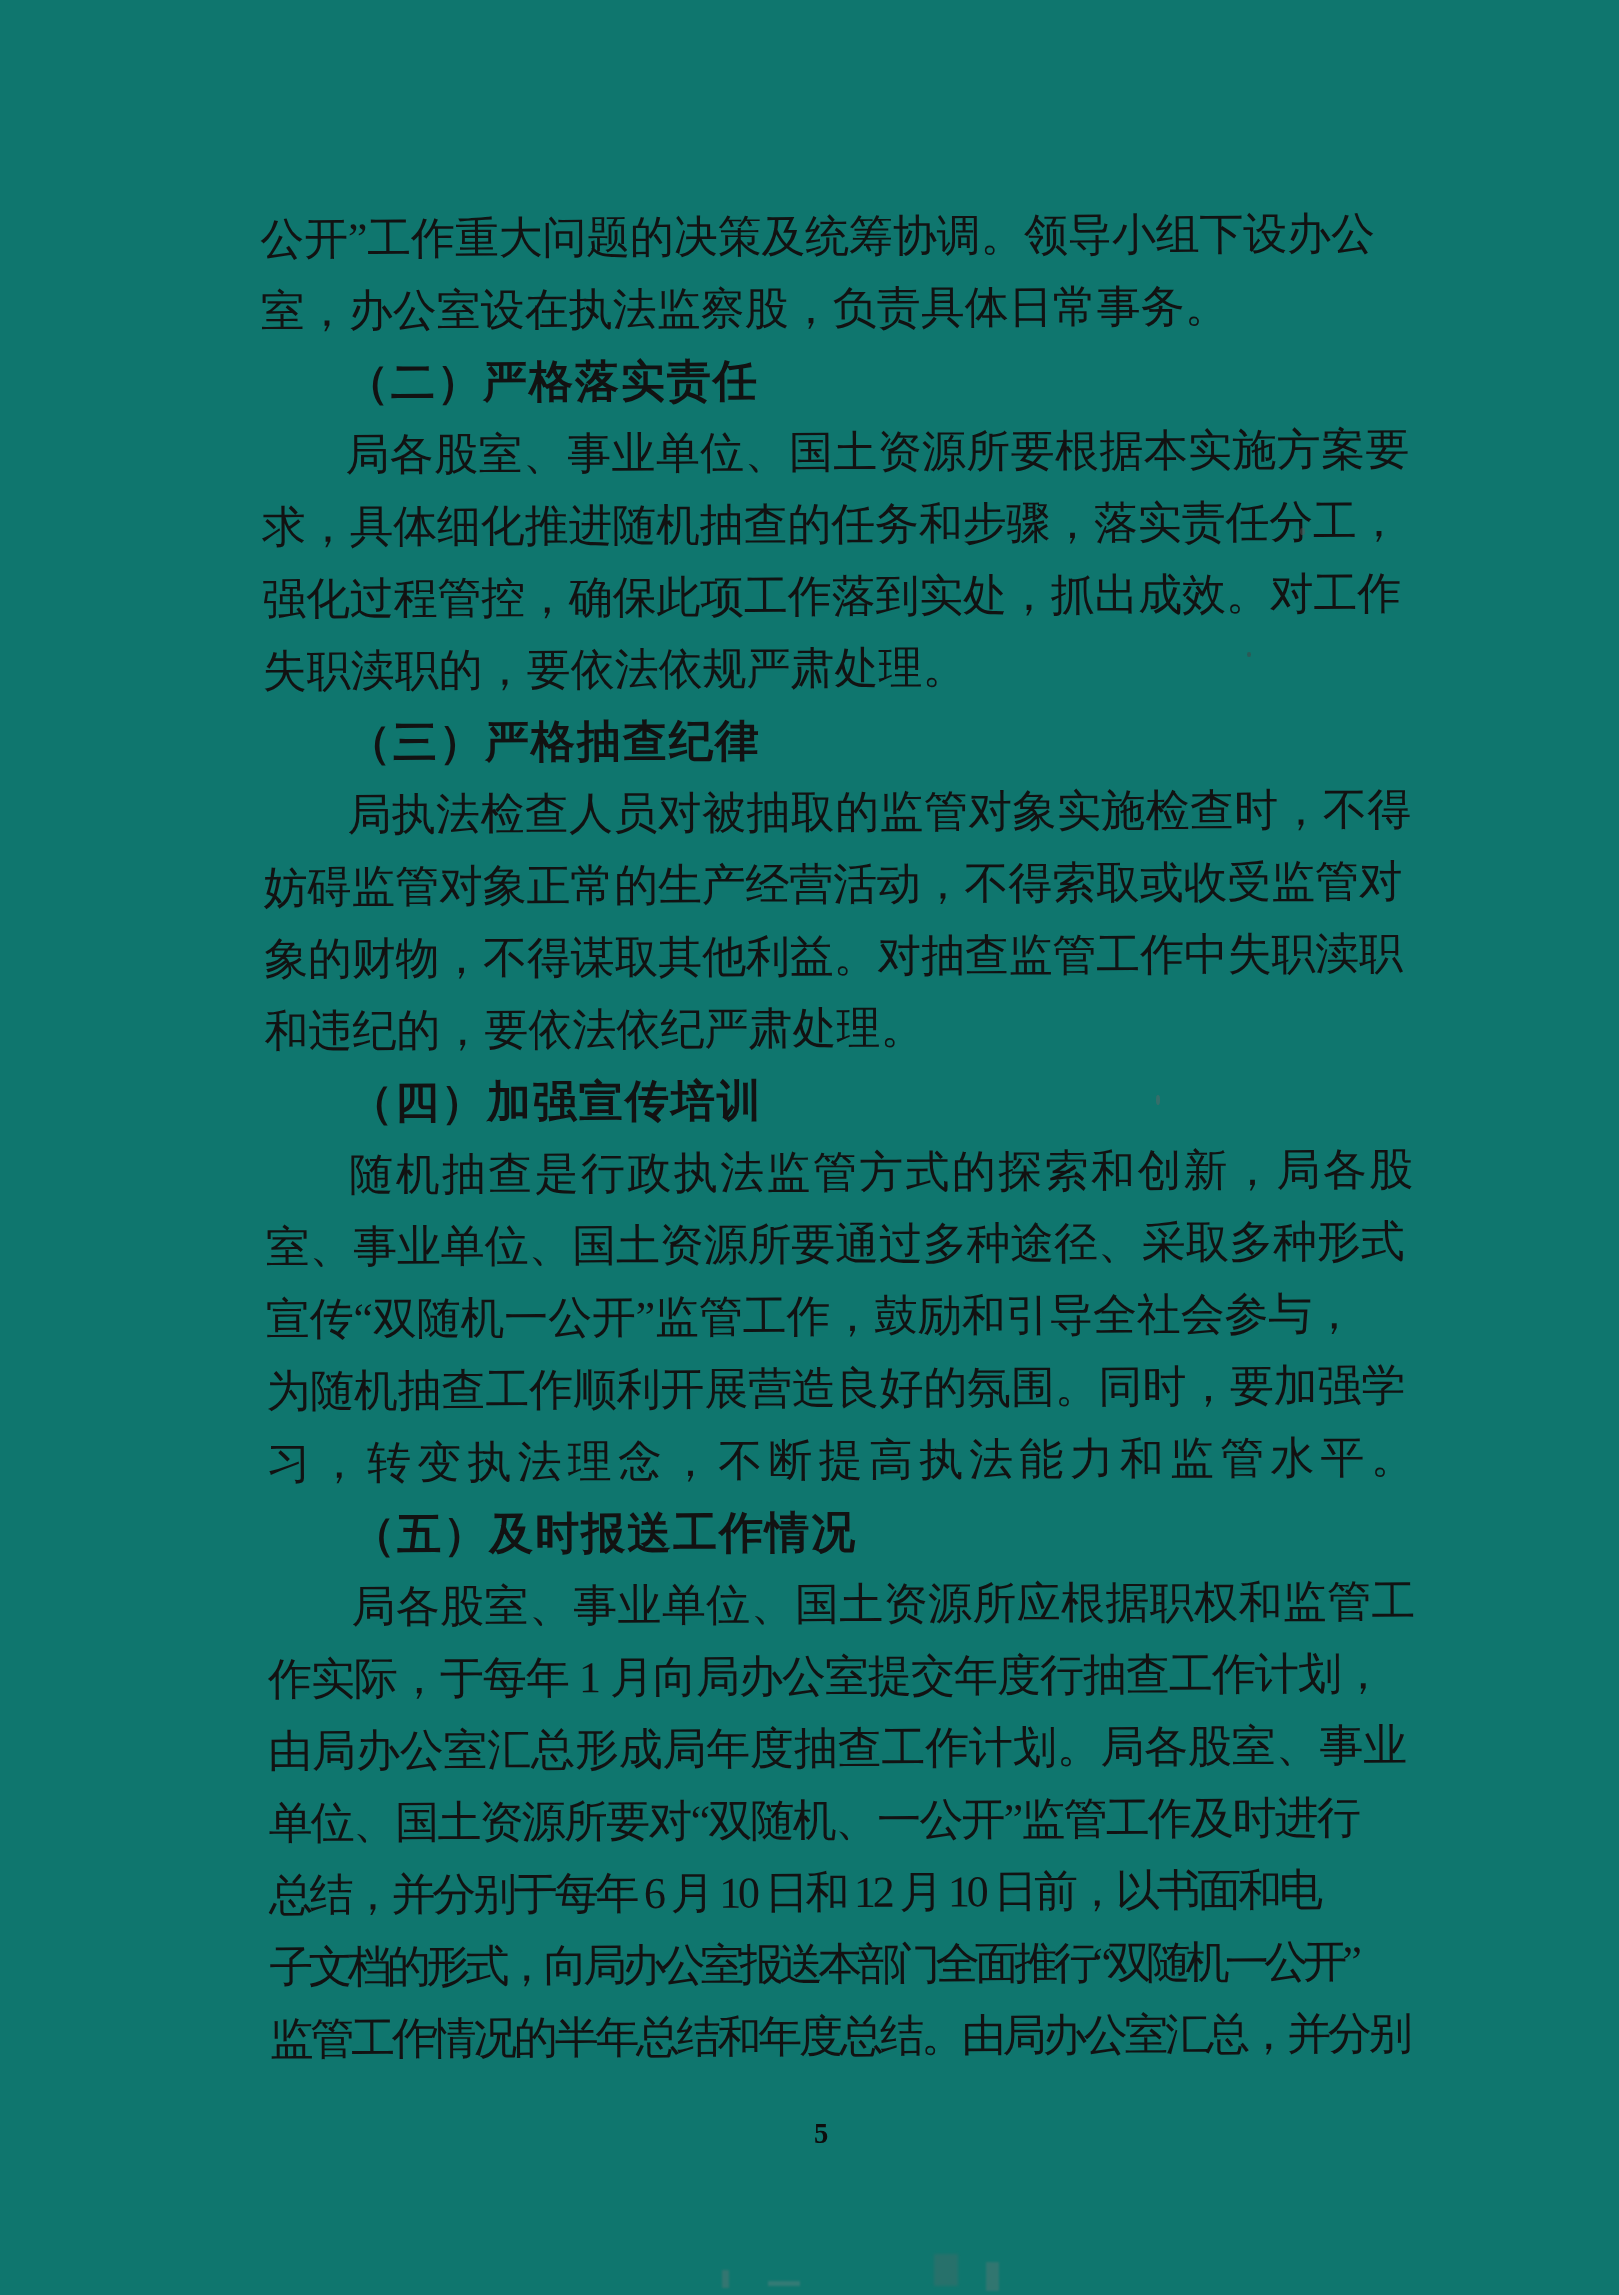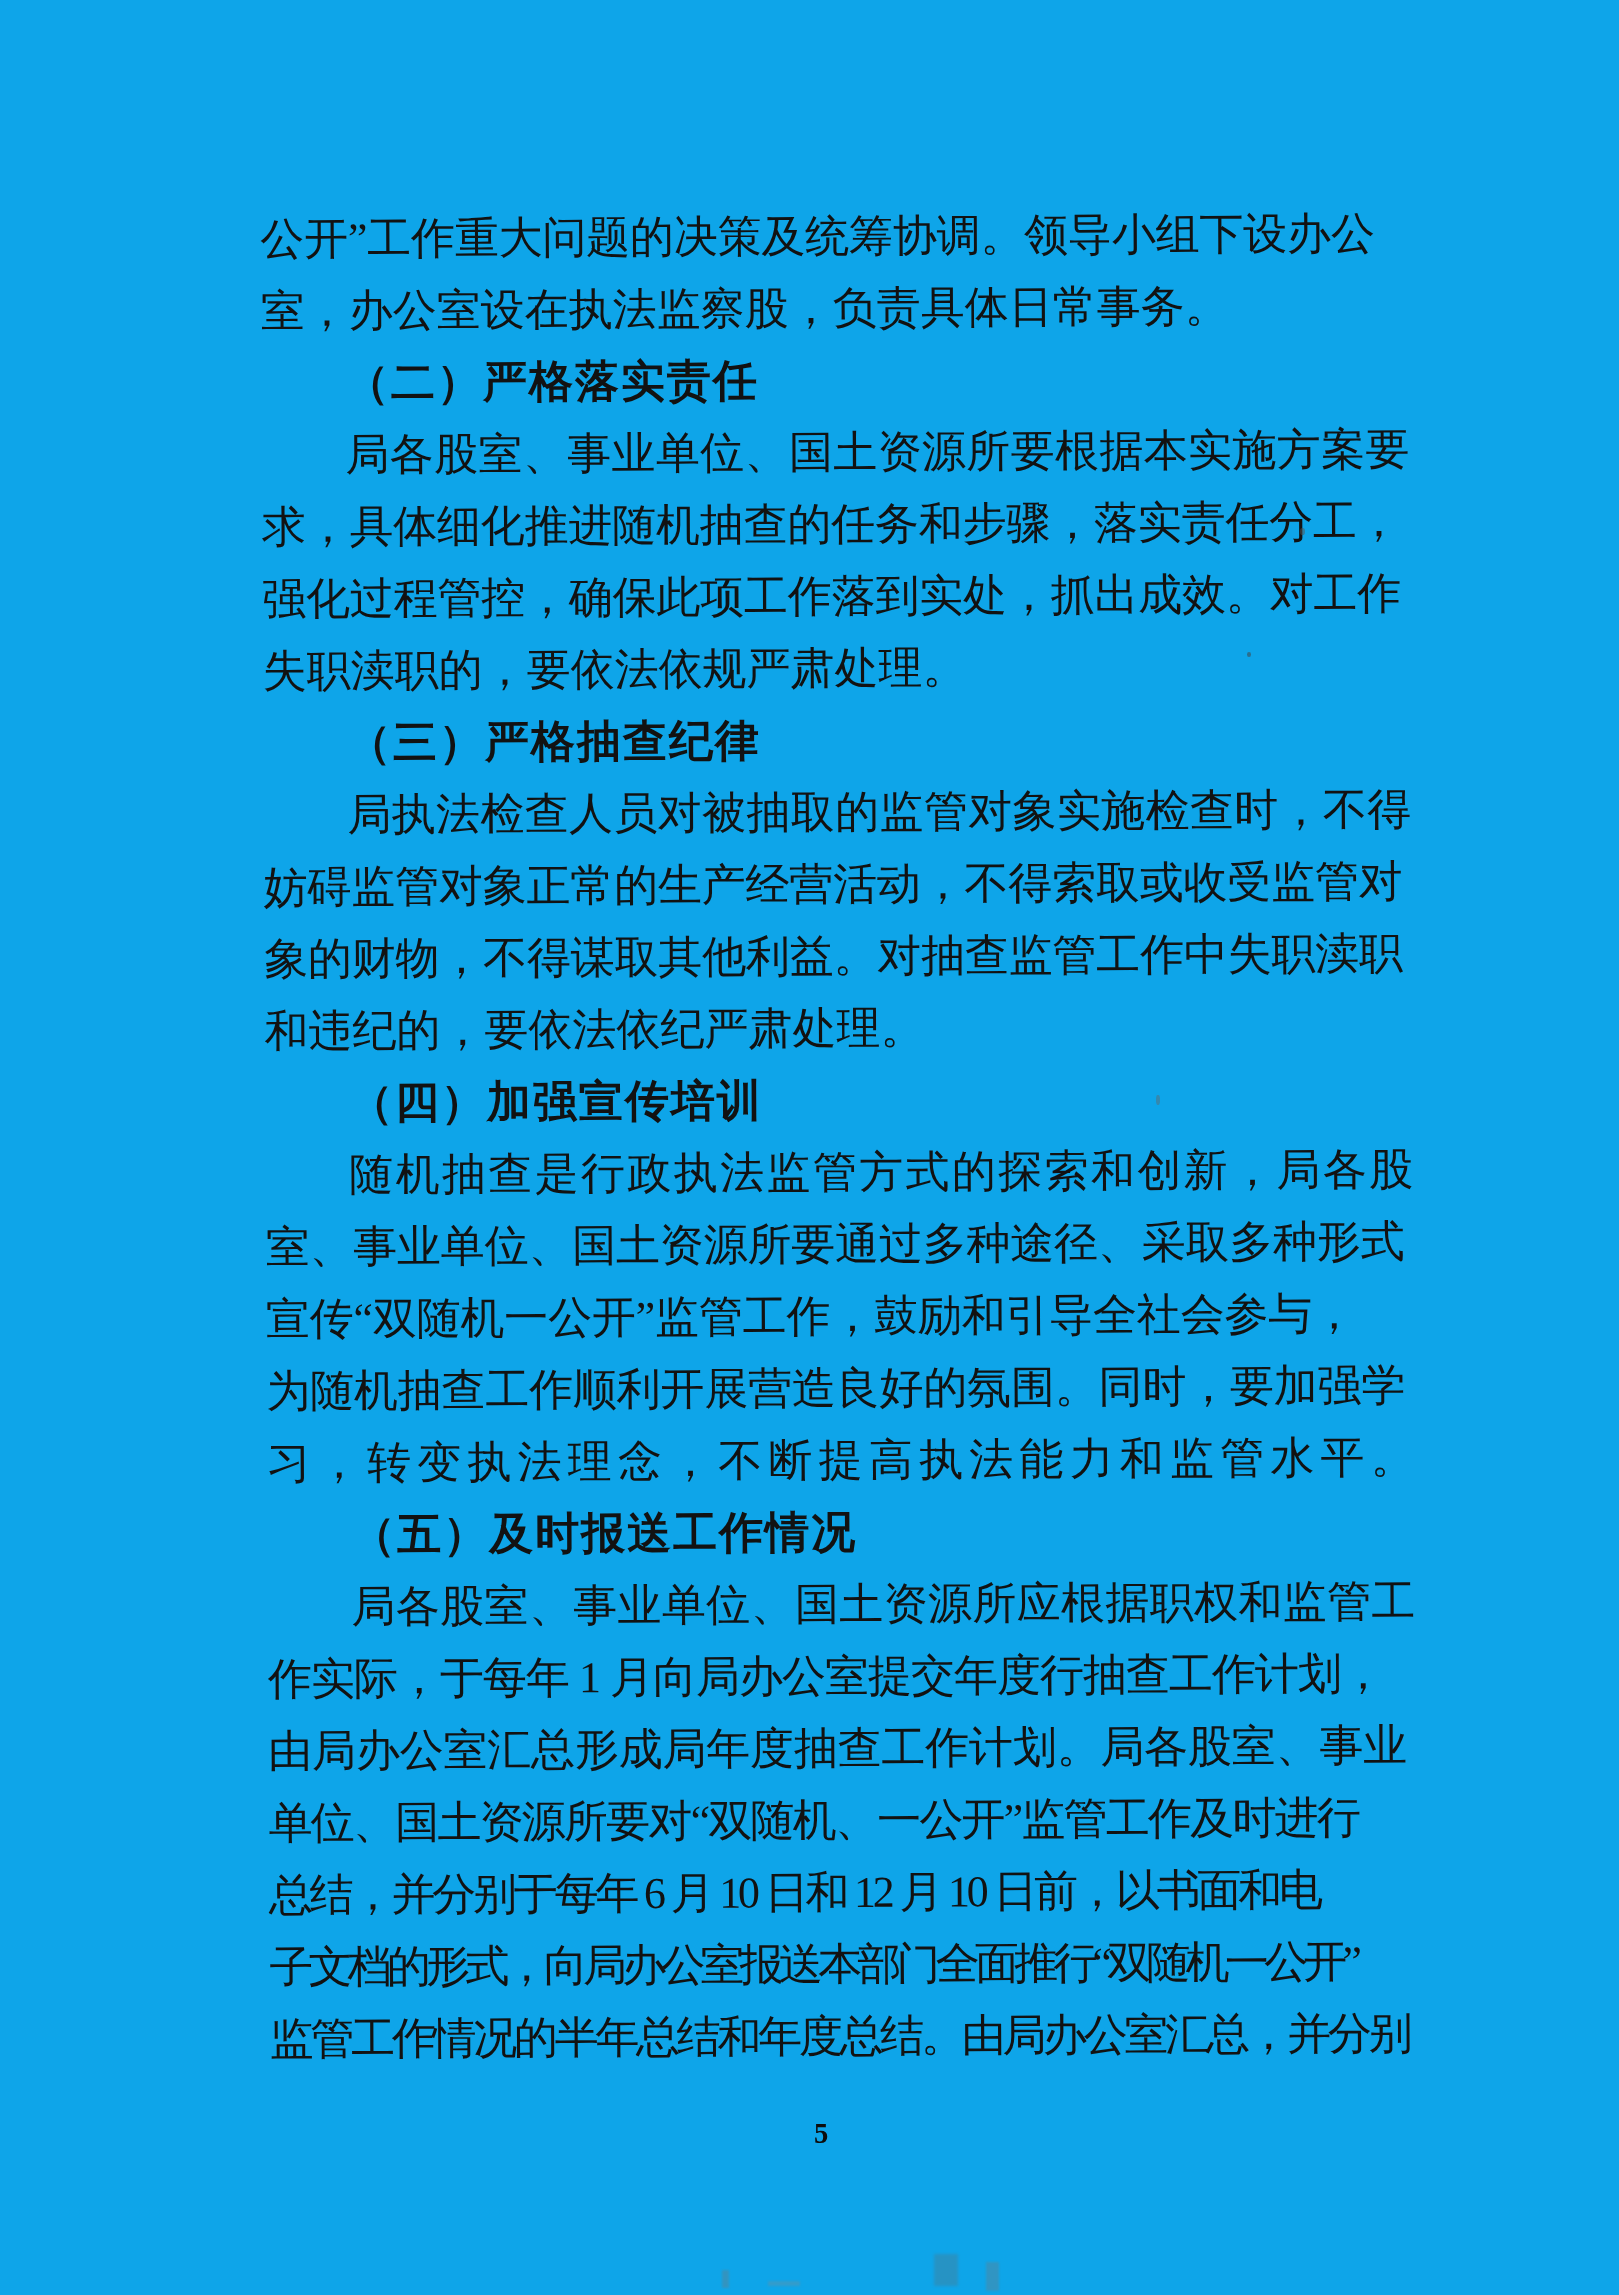--- a/index.html
+++ b/index.html
@@ -5,21 +5,21 @@
 <style>
   html, body {
     margin: 0;
     padding: 0;
     background: #e8e8e8;
   }
   .page {
     position: relative;
     width: 1620px;
     height: 2295px;
-    background: #0ea5e9;
+    background: #0f766e;
     overflow: hidden;
     font-family: "Liberation Serif", "DejaVu Serif", serif;
   }
   .doc {
     position: absolute;
     left: 265px;
     top: 201px;
     width: 1148px;
     color: #121212;
     font-size: 44px;

